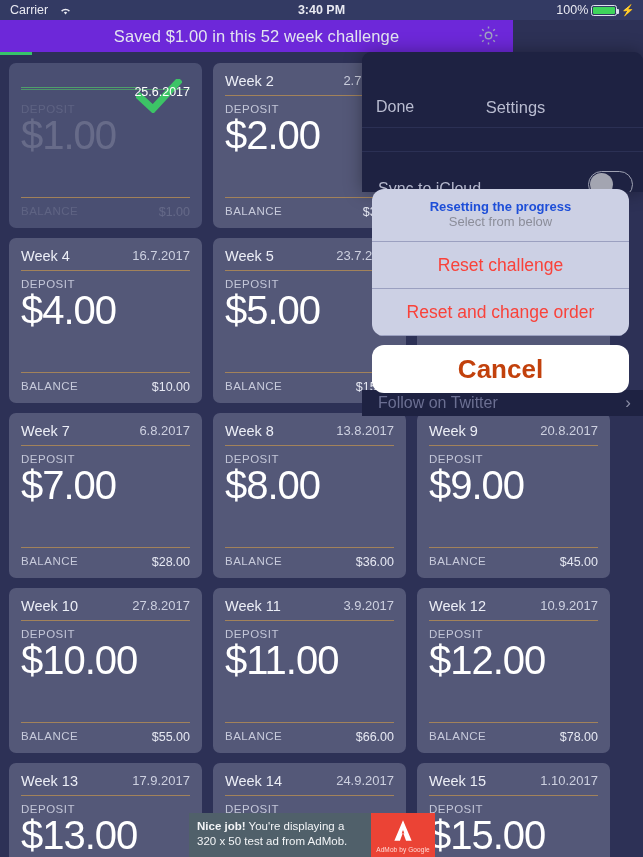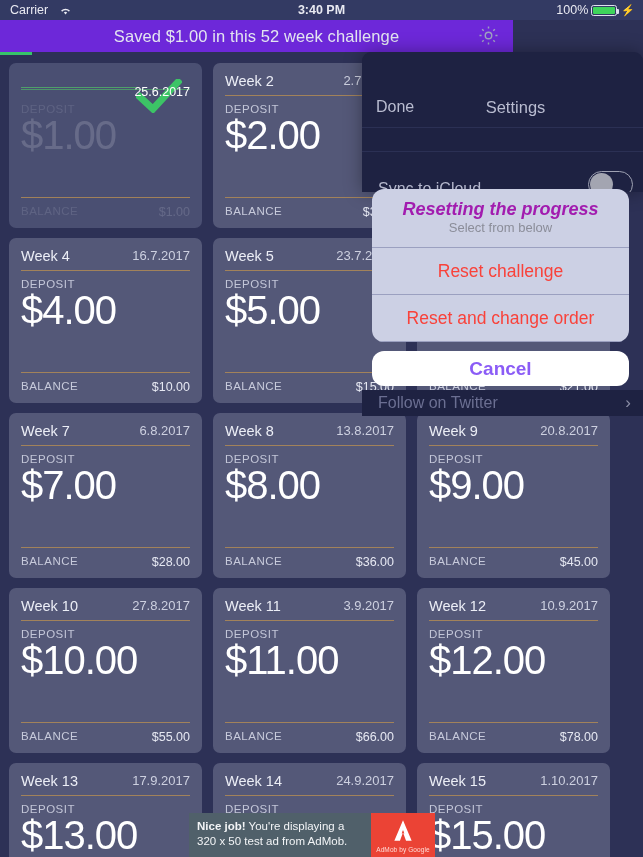--- a/index.html
+++ b/index.html
@@ -111,33 +111,33 @@
   .srow-twitter { color:#6b6f92; font-size:16px; }
 
   
   .sheet {
     position:absolute; left:372px; top:189px; width:257px;
   }
   .sheet-group {
     background:#ccd0e4; border-radius:12px; overflow:hidden;
   }
   .sheet-title-wrap { padding:10px 12px 12px; text-align:center; }
-  .sheet-title { color:#a21caf; font-size:18px; font-weight:bold;font-style:italic; }
+  .sheet-title { color:#1d4ed8; font-size:13px; font-weight:bold; }
   .sheet-sub { color:#8b8d99; font-size:13px; }
   .sheet-div { height:1px; background:#9ba0c0; }
   .sheet-btn {
     height:46px; display:flex; align-items:center; justify-content:center;
     font-size:17.5px; cursor:pointer;
   }
   .sheet-btn.destructive { color:#f9423a; }
   .sheet-btn.normal { color:#1478ff; }
   .sheet-cancel {
-    margin-top:9px; height:35px; background:#ffffff; border-radius:12px;
+    margin-top:9px; height:48px; background:#ffffff; border-radius:12px;
     display:flex; align-items:center; justify-content:center;
-    color:#8b5cf6; font-size:19px; font-weight:bold; cursor:pointer;
+    color:#c2410c; font-size:26px; font-weight:bold; cursor:pointer;
   }
 
   
   .admob {
     position:absolute; left:189px; top:813px; width:246px; height:44px;
     display:flex; background:#50606a; overflow:hidden;
   }
   .admob-text {
     flex:1; padding:6px 8px; color:#f2f4f6; font-size:11.5px; line-height:15px;
   }

